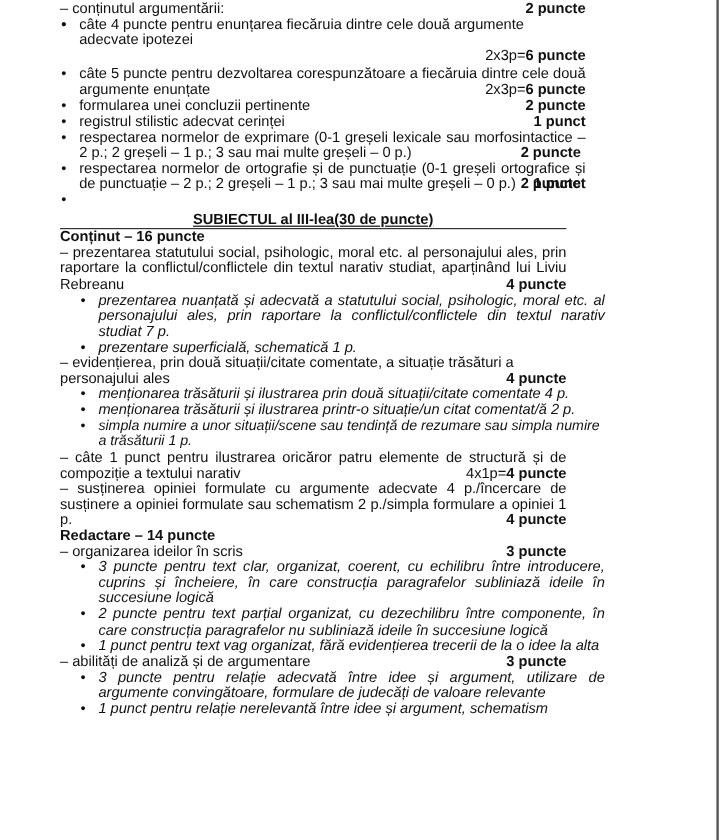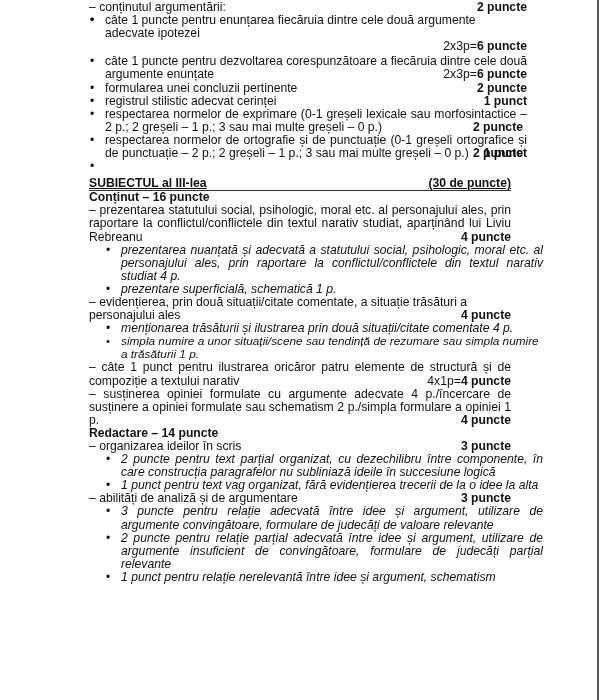--- a/index.html
+++ b/index.html
@@ -3,53 +3,53 @@
   <meta charset="utf-8">
   <style>
     html, body { margin: 0; padding: 0; background: #ffffff; }
     body {
       width: 604px; height: 700px; position: relative; overflow: hidden;
       font-family: "Liberation Sans", sans-serif; font-size: 12.2px; color: #111;
       line-height: 13.1px;
     }
     .rline { position: absolute; left: 597px; top: 0; width: 2px; height: 700px; background: #555; }
     .doc { position: absolute; left: 50px; top: 0; width: 422px; }
-    .row { position: relative; width: 422px; margin-left: 39px; }
+    .row { position: relative; width: 422px; }
     .just { text-align: justify; text-align-last: left; }
     .pts { font-weight: bold; white-space: nowrap; position: absolute; right: 0; bottom: 0; }
     .pts .mult { font-weight: normal; }
     .bullet { position: relative; padding-left: 16px; }
     .bullet::before { content: "\2022"; position: absolute; left: 1px; top: 0; }
     .sub { position: relative; padding-left: 32px; font-style: italic; }
     .sub::before { content: "\2022"; position: absolute; left: 17px; top: 0; font-style: normal; }
-    .heading { font-weight: bold; display: flex; justify-content: space-between; border-bottom: 1px solid #333; margin-top: 14px; }
+    .heading { font-weight: bold; display: flex; justify-content: center; border-bottom: 1px solid #333; margin-top: 14px; }
     .heading span { text-decoration: underline; }
     .sec { font-weight: bold; }
     .pad-right { padding-right: 70px; }
   </style>
 </head>
 <body>
 
 <div class="rline"></div>
 
 <div class="doc">
 
   <div class="row" style="margin-top:1px;">
     <span>– conținutul argumentării:</span>
   </div>
 
   <div class="row bullet">
     <span class="pts">2 puncte</span>
   </div>
   <div class="row bullet">
-    <div>câte 1 puncte pentru enunțarea fiecăruia dintre cele două argumente adecvate ipotezei</div>
+    <div>câte 4 puncte pentru enunțarea fiecăruia dintre cele două argumente adecvate ipotezei</div>
     <div style="text-align:right;"><span>2x3p=</span><b>6 puncte</b></div>
   </div>
   <div class="row bullet just" style="margin-top:2px;">
-    <span>câte 1 puncte pentru dezvoltarea corespunzătoare a fiecăruia dintre cele două argumente enunțate</span>
+    <span>câte 5 puncte pentru dezvoltarea corespunzătoare a fiecăruia dintre cele două argumente enunțate</span>
     <span class="pts"><span class="mult">2x3p=</span><span>6 puncte</span></span>
   </div>
   <div class="row bullet">
     <span>formularea unei concluzii pertinente</span>
     <span class="pts">2 puncte</span>
   </div>
 
   <div class="row bullet">
     <span>registrul stilistic adecvat cerinței</span>
     <span class="pts">1 punct</span>
@@ -69,49 +69,50 @@
   <div class="row heading" style="margin-top:17px;">
     <span>SUBIECTUL al III-lea</span>
     <span>(30 de puncte)</span>
   </div>
   <div class="row sec">Conținut – 16 puncte</div>
 
   <div class="row just">
     <span>– prezentarea statutului social, psihologic, moral etc. al personajului ales, prin raportare la conflictul/conflictele din textul narativ studiat, aparținând lui Liviu Rebreanu</span>
     <span class="pts">4 puncte</span>
   </div>
-  <div class="row sub just">prezentarea nuanțată și adecvată a statutului social, psihologic, moral etc. al personajului ales, prin raportare la conflictul/conflictele din textul narativ studiat 4 p.</div>
+  <div class="row sub just">prezentarea nuanțată și adecvată a statutului social, psihologic, moral etc. al personajului ales, prin raportare la conflictul/conflictele din textul narativ studiat 7 p.</div>
   <div class="row sub">prezentare superficială, schematică 1 p.</div>
 
   <div class="row">
     <span>– evidențierea, prin două situații/citate comentate, a situație trăsături a personajului ales</span>
     <span class="pts">4 puncte</span>
   </div>
   <div class="row sub">menționarea trăsăturii și ilustrarea prin două situații/citate comentate 4 p.</div>
+  <div class="row sub">menționarea trăsăturii și ilustrarea printr-o situație/un citat comentat/ă 2 p.</div>
   <div class="row sub" style="font-size:11.8px;">simpla numire a unor situații/scene sau tendință de rezumare sau simpla numire a trăsăturii 1 p.</div>
 
   <div class="row just">
     <span>– câte 1 punct pentru ilustrarea oricăror patru elemente de structură și de compoziție a textului narativ</span>
     <span class="pts"><span class="mult">4x1p=</span><span>4 puncte</span></span>
   </div>
   <div class="row just">
     <span>– susținerea opiniei formulate cu argumente adecvate 4 p./încercare de susținere a opiniei formulate sau schematism 2 p./simpla formulare a opiniei 1 p.</span>
     <span class="pts">4 puncte</span>
   </div>
 
   <div class="row sec">Redactare – 14 puncte</div>
 
   <div class="row">
     <span>– organizarea ideilor în scris</span>
     <span class="pts">3 puncte</span>
   </div>
+  <div class="row sub just">3 puncte pentru text clar, organizat, coerent, cu echilibru între introducere, cuprins și încheiere, în care construcția paragrafelor subliniază ideile în succesiune logică</div>
   <div class="row sub just">2 puncte pentru text parțial organizat, cu dezechilibru între componente, în care construcția paragrafelor nu subliniază ideile în succesiune logică</div>
   <div class="row sub">1 punct pentru text vag organizat, fără evidențierea trecerii de la o idee la alta</div>
 
   <div class="row">
     <span>– abilități de analiză și de argumentare</span>
     <span class="pts">3 puncte</span>
   </div>
   <div class="row sub just">3 puncte pentru relație adecvată între idee și argument, utilizare de argumente convingătoare, formulare de judecăți de valoare relevante</div>
-  <div class="row sub just">2 puncte pentru relație parțial adecvată între idee și argument, utilizare de argumente insuficient de convingătoare, formulare de judecăți parțial relevante</div>
   <div class="row sub">1 punct pentru relație nerelevantă între idee și argument, schematism</div>
 
 </div>
 
 </body></html>

